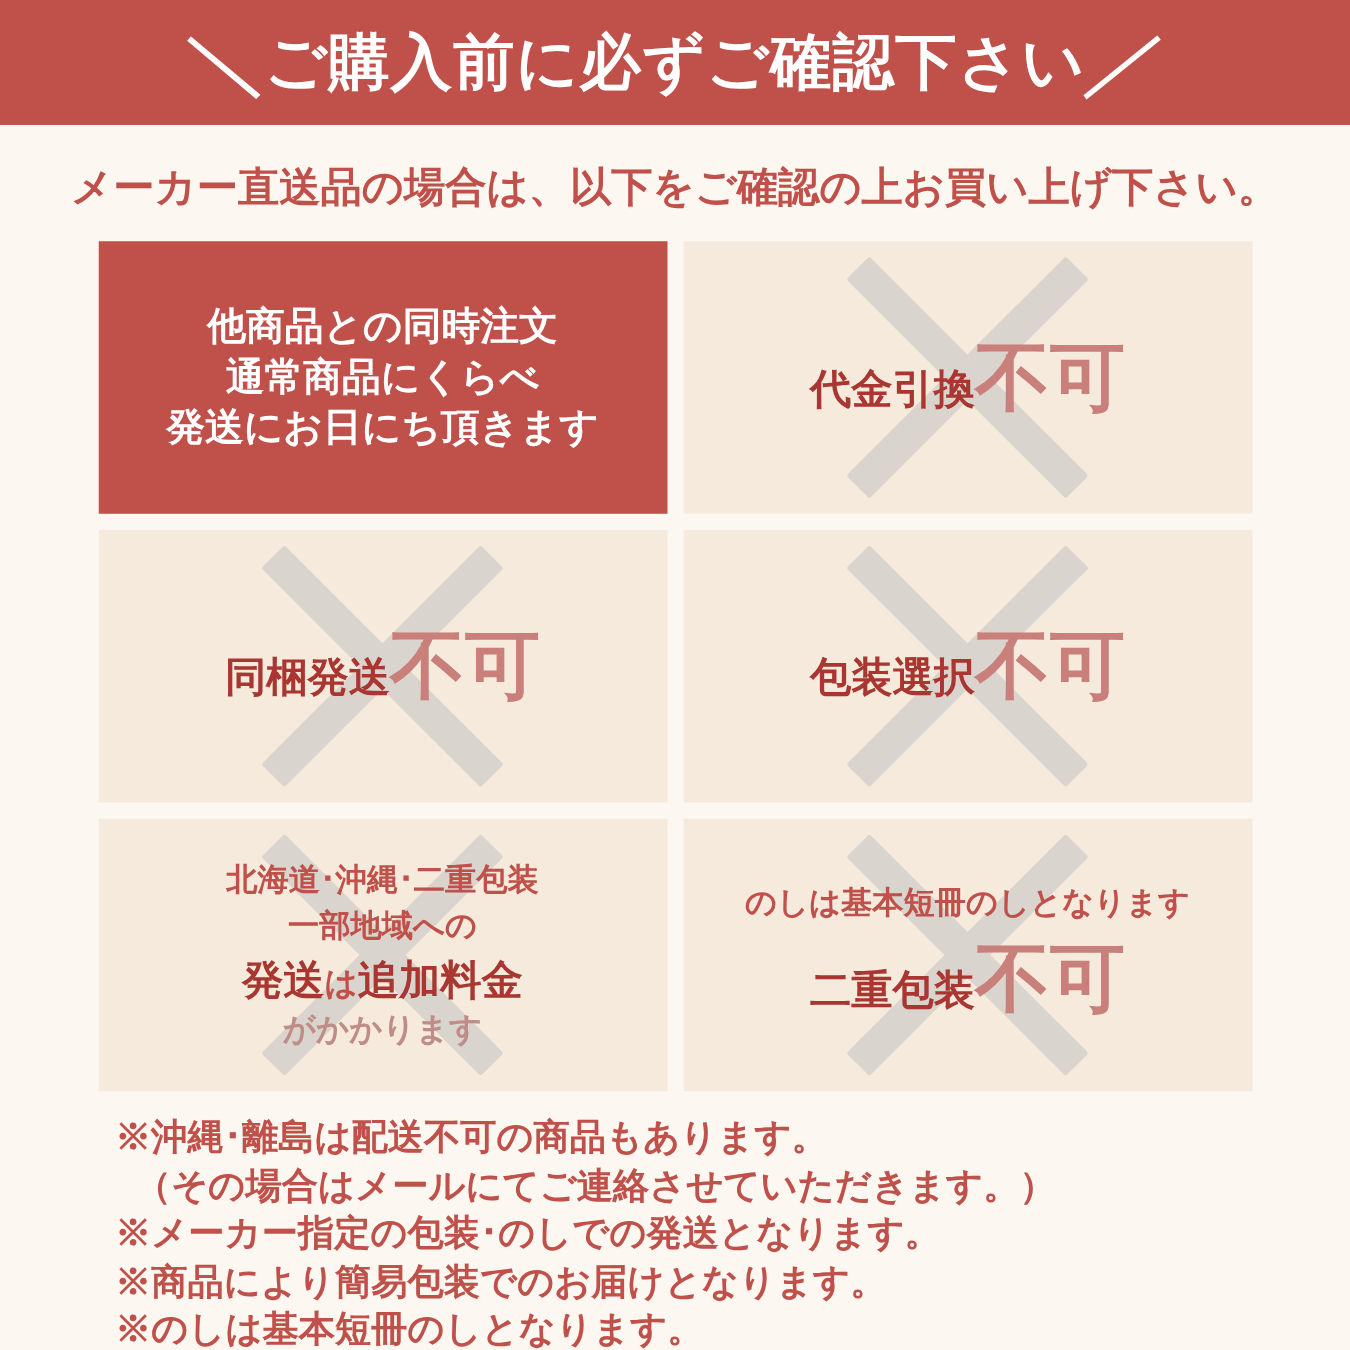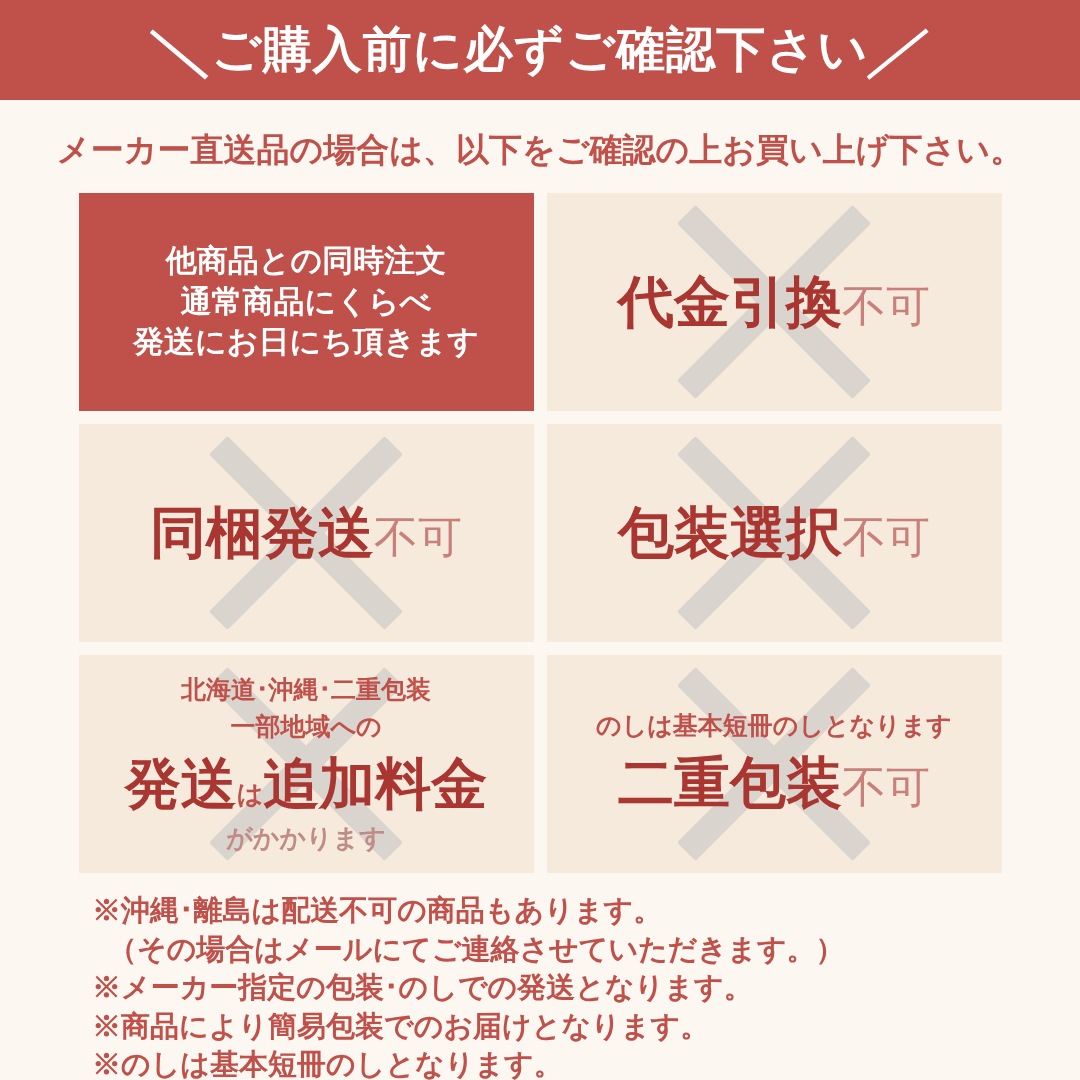--- a/index.html
+++ b/index.html
@@ -122,29 +122,29 @@
   }
   .small-note {
     color: #c0504a;
     font-size: 25px;
     font-weight: bold;
     white-space: nowrap;
     margin-bottom: 4px;
   }
   .big-dark {
     color: #a93630;
-    font-size: 56px;
+    font-size: 33px;
     font-weight: bold;
     white-space: nowrap;
     letter-spacing: 0px;
   }
   .big-light {
     color: #c97f7a;
-    font-size: 44px;
-    font-weight: normal;
+    font-size: 60px;
+    font-weight: bold;
   }
   .suffix-small {
     color: #c0504a;
     font-size: 26px;
     font-weight: bold;
   }
   .tail-small {
     color: #c08c88;
     font-size: 26px;
     font-weight: bold;

